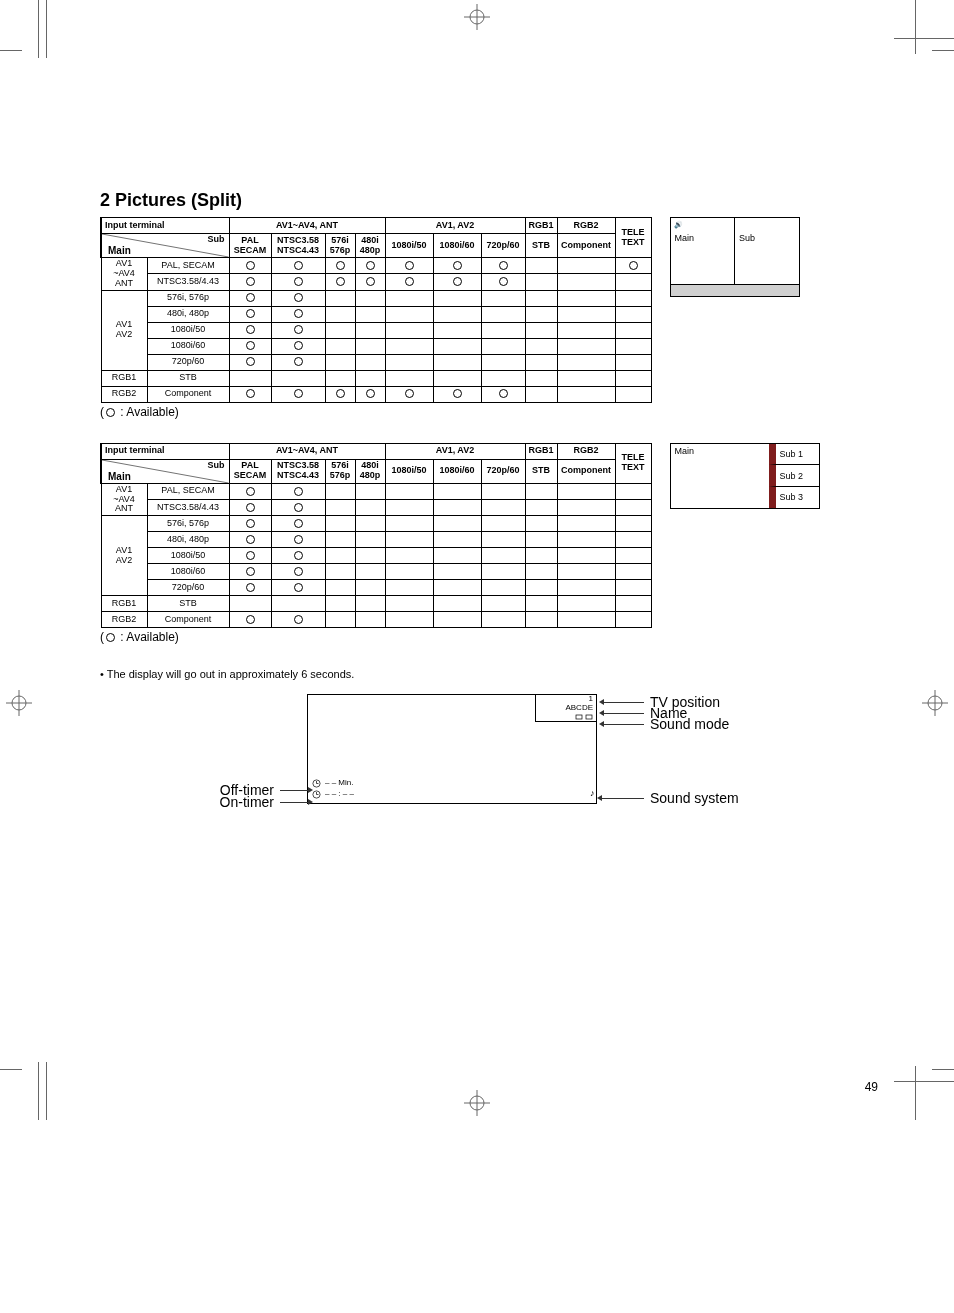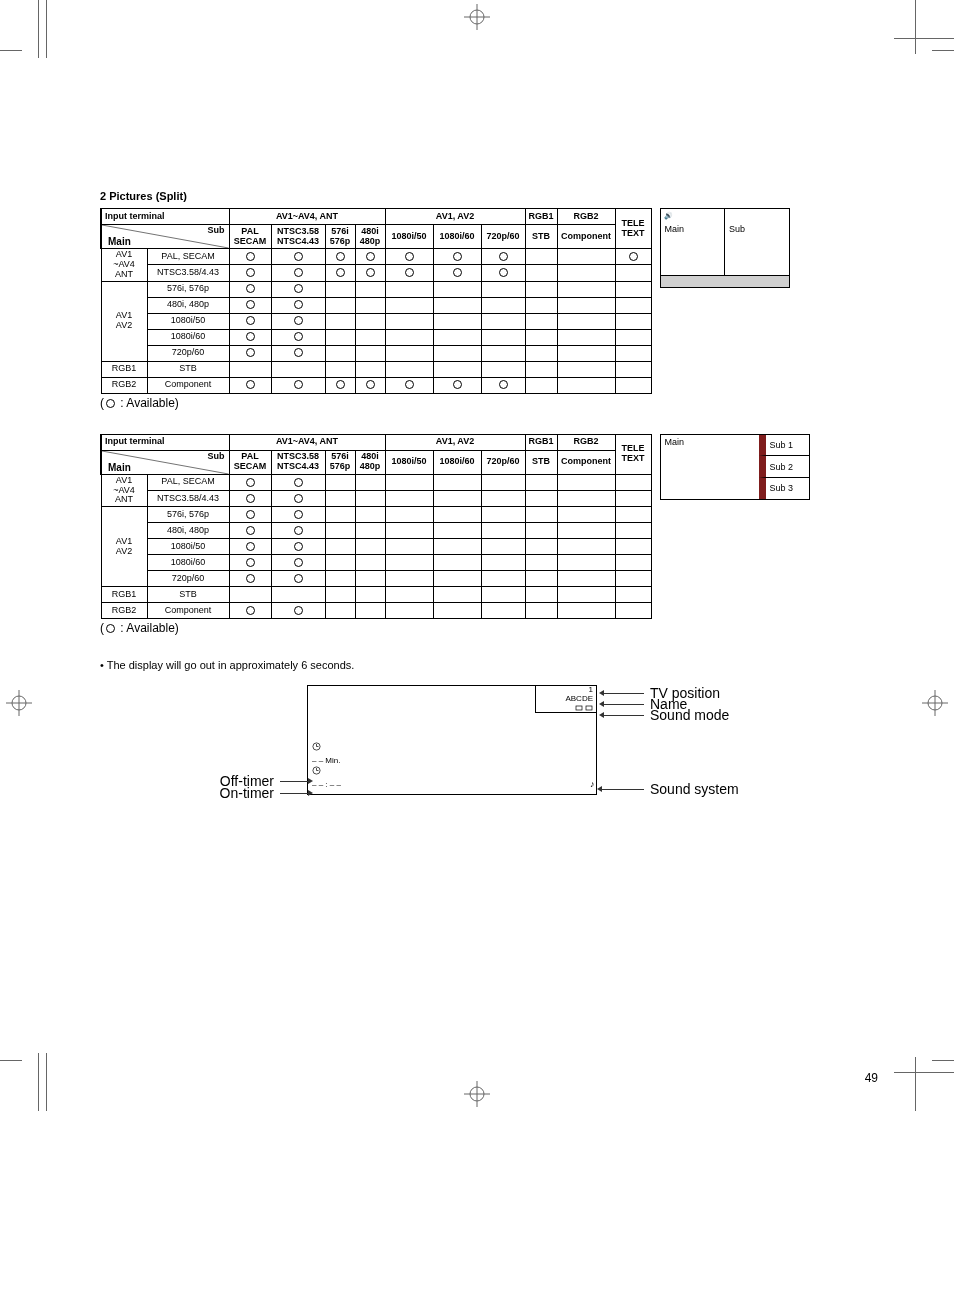--- a/index.html
+++ b/index.html
@@ -10,27 +10,27 @@
     background: #fff;
     color: #000;
     width: 954px;
     position: relative;
   }
   .page {
     padding: 190px 60px 40px 100px;
   }
   .sect-title {
     font-weight: bold;
-    font-size: 11px;
+    font-size: 18px;
     margin: 0 0 6px 0;
   }
   .row {
     display: flex;
     align-items: flex-start;
-    gap: 8px;
+    gap: 18px;
     margin-bottom: 6px;
   }
   table.grid {
     border-collapse: collapse;
     font-size: 9px;
     line-height: 1.1;
   }
   table.grid th, table.grid td {
     border: 1px solid #000;
     padding: 1px 3px;
@@ -160,21 +160,21 @@
     padding: 0 3px;
     line-height: 1.1;
   }
   .osd-bot-left {
     position: absolute;
     left: 4px;
     bottom: 4px;
     font-size: 8px;
     line-height: 1.4;
   }
-  .osd-bot-left .iline { display:flex; align-items:flex-start; gap:4px;flex-direction:column; }
+  .osd-bot-left .iline { display:flex; align-items:flex-end; gap:4px; }
   .osd-note-t {
     position: absolute;
     left: 282px;
     bottom: 5px;
     font-size: 9px;
   }
   .callout {
     position: absolute;
     display: flex;
     align-items: center;

